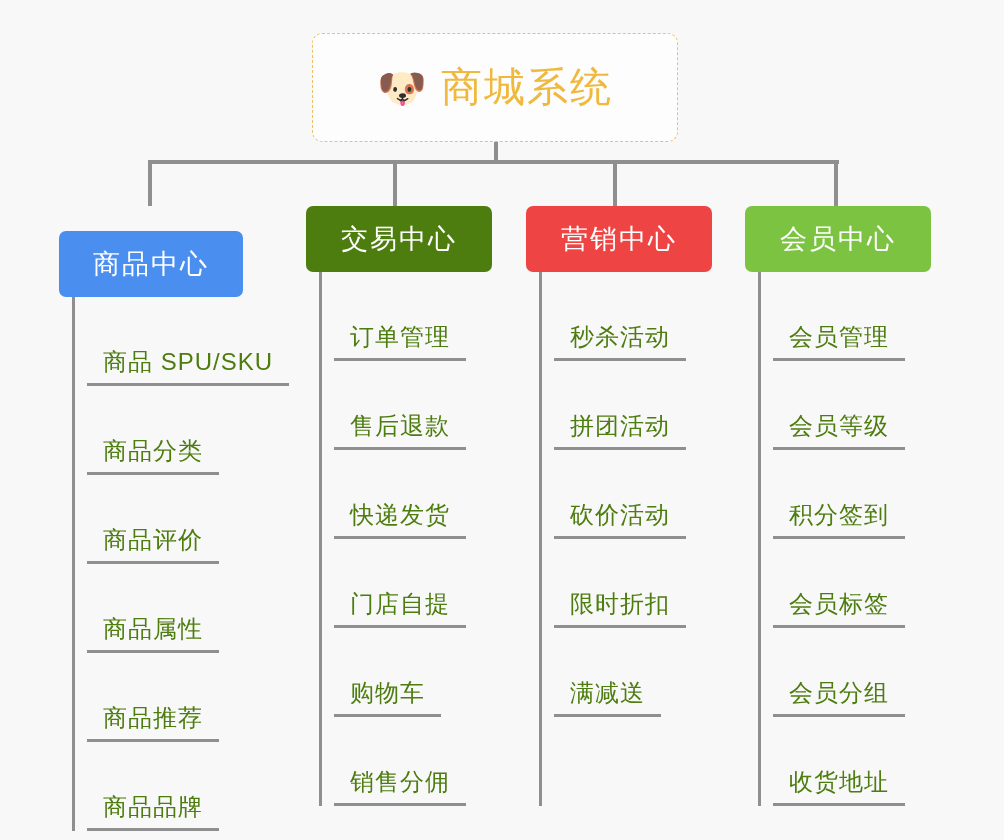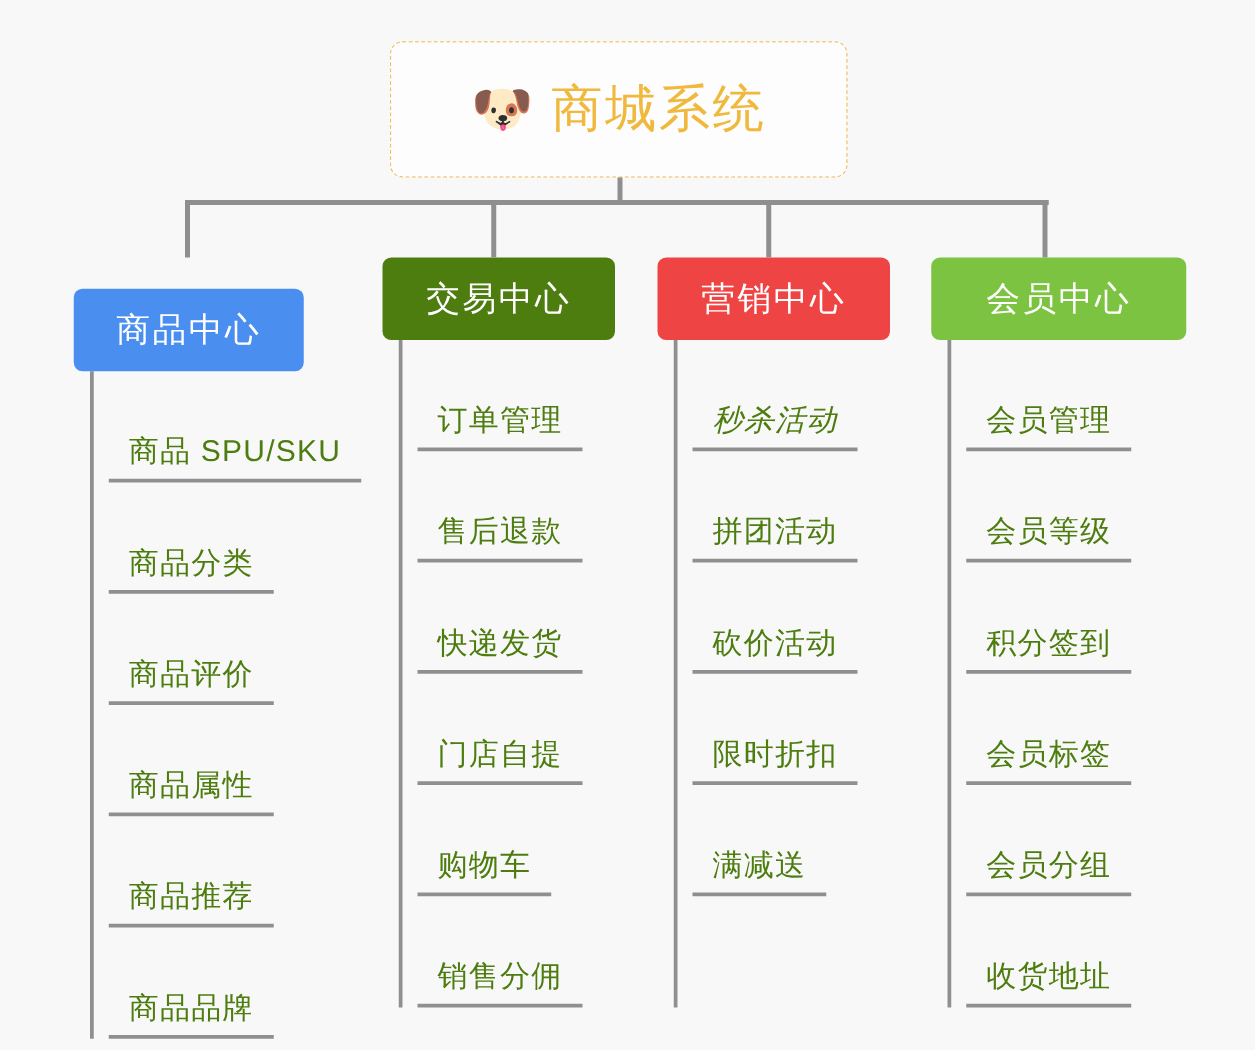--- a/index.html
+++ b/index.html
@@ -190,38 +190,38 @@
           </div>
         </div>
       </div>
       <div class="column" style="left: 526px; width: 186px;">
         <div class="cat-header" style="background: #ef4444; width: 186px;">
           <span>营销中心</span>
         </div>
         <div class="leaf-list">
           <div class="leaf-trunk" style="background: rgb(143, 143, 143); height: 534px;"></div>
           <div class="leaf-item">
-            <span class="leaf-label" style="border-bottom-color: rgb(143, 143, 143); font-style: italic;">秒杀活动</span>
+            <span class="leaf-label" style="border-bottom-color: rgb(143, 143, 143);">秒杀活动</span>
           </div>
           <div class="leaf-item">
             <span class="leaf-label" style="border-bottom-color: rgb(143, 143, 143);">拼团活动</span>
           </div>
           <div class="leaf-item">
             <span class="leaf-label" style="border-bottom-color: rgb(143, 143, 143);">砍价活动</span>
           </div>
           <div class="leaf-item">
             <span class="leaf-label" style="border-bottom-color: rgb(143, 143, 143);">限时折扣</span>
           </div>
           <div class="leaf-item">
             <span class="leaf-label" style="border-bottom-color: rgb(143, 143, 143);">满减送</span>
           </div>
         </div>
       </div>
       <div class="column" style="left: 745px; width: 186px;">
-        <div class="cat-header" style="background: rgb(124, 195, 66); width: 204px;">
+        <div class="cat-header" style="background: rgb(124, 195, 66); width: 186px;">
           <span>会员中心</span>
         </div>
         <div class="leaf-list">
           <div class="leaf-trunk" style="background: rgb(143, 143, 143); height: 534px;"></div>
           <div class="leaf-item">
             <span class="leaf-label" style="border-bottom-color: rgb(143, 143, 143);">会员管理</span>
           </div>
           <div class="leaf-item">
             <span class="leaf-label" style="border-bottom-color: rgb(143, 143, 143);">会员等级</span>
           </div>

